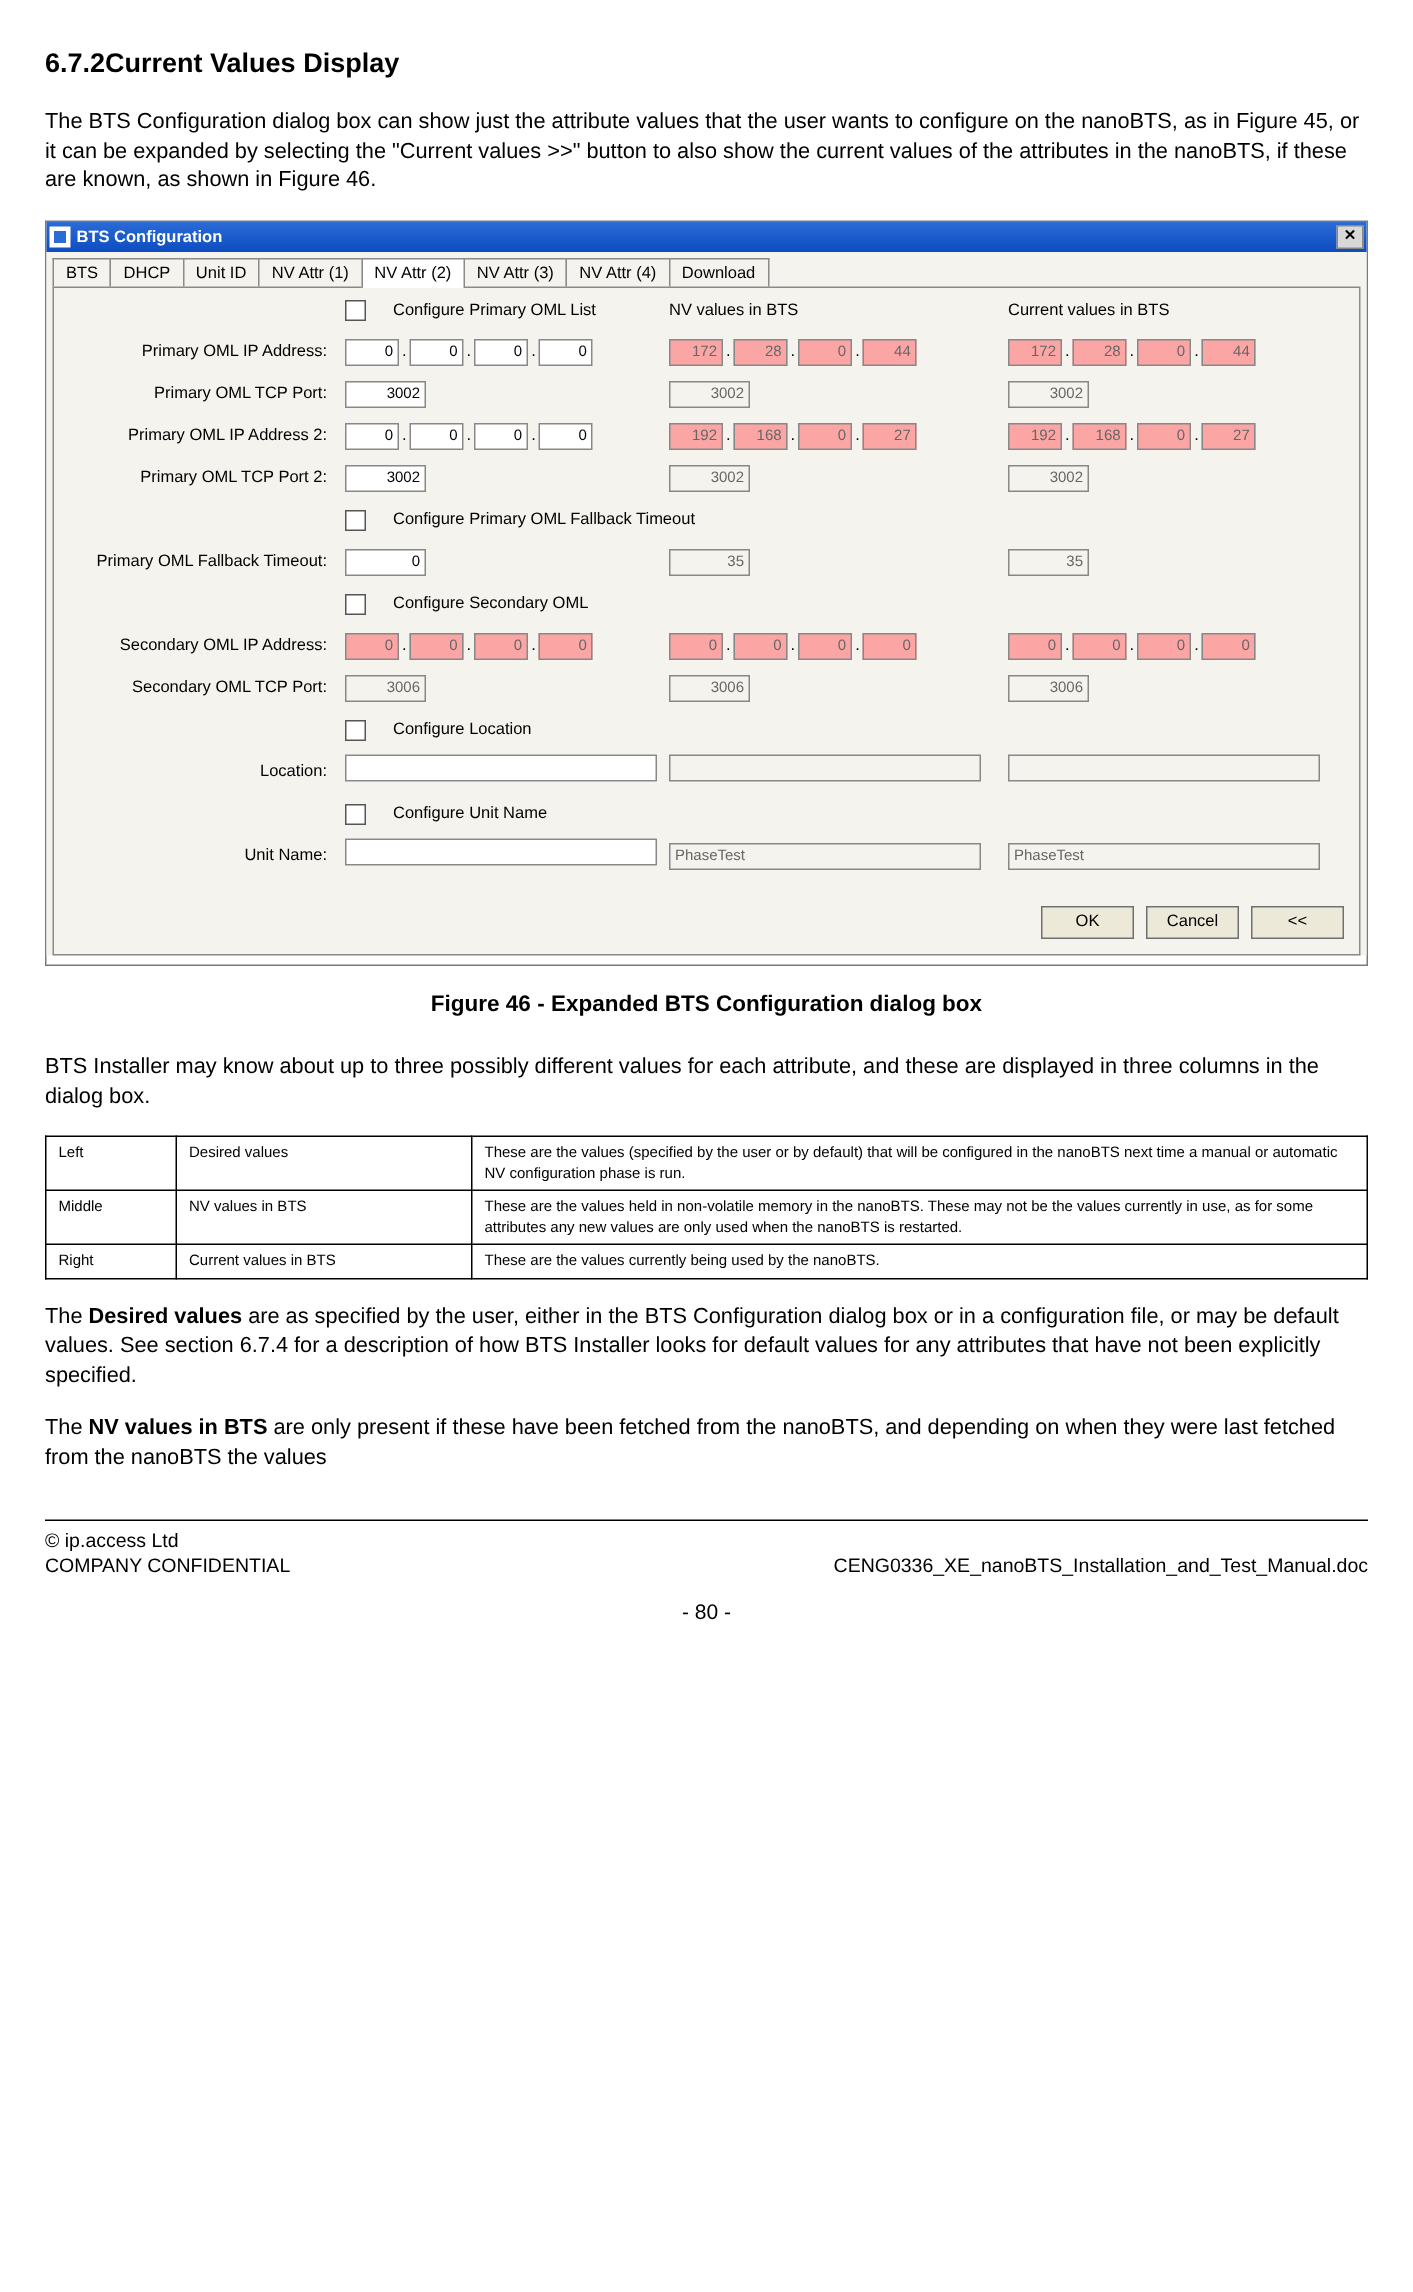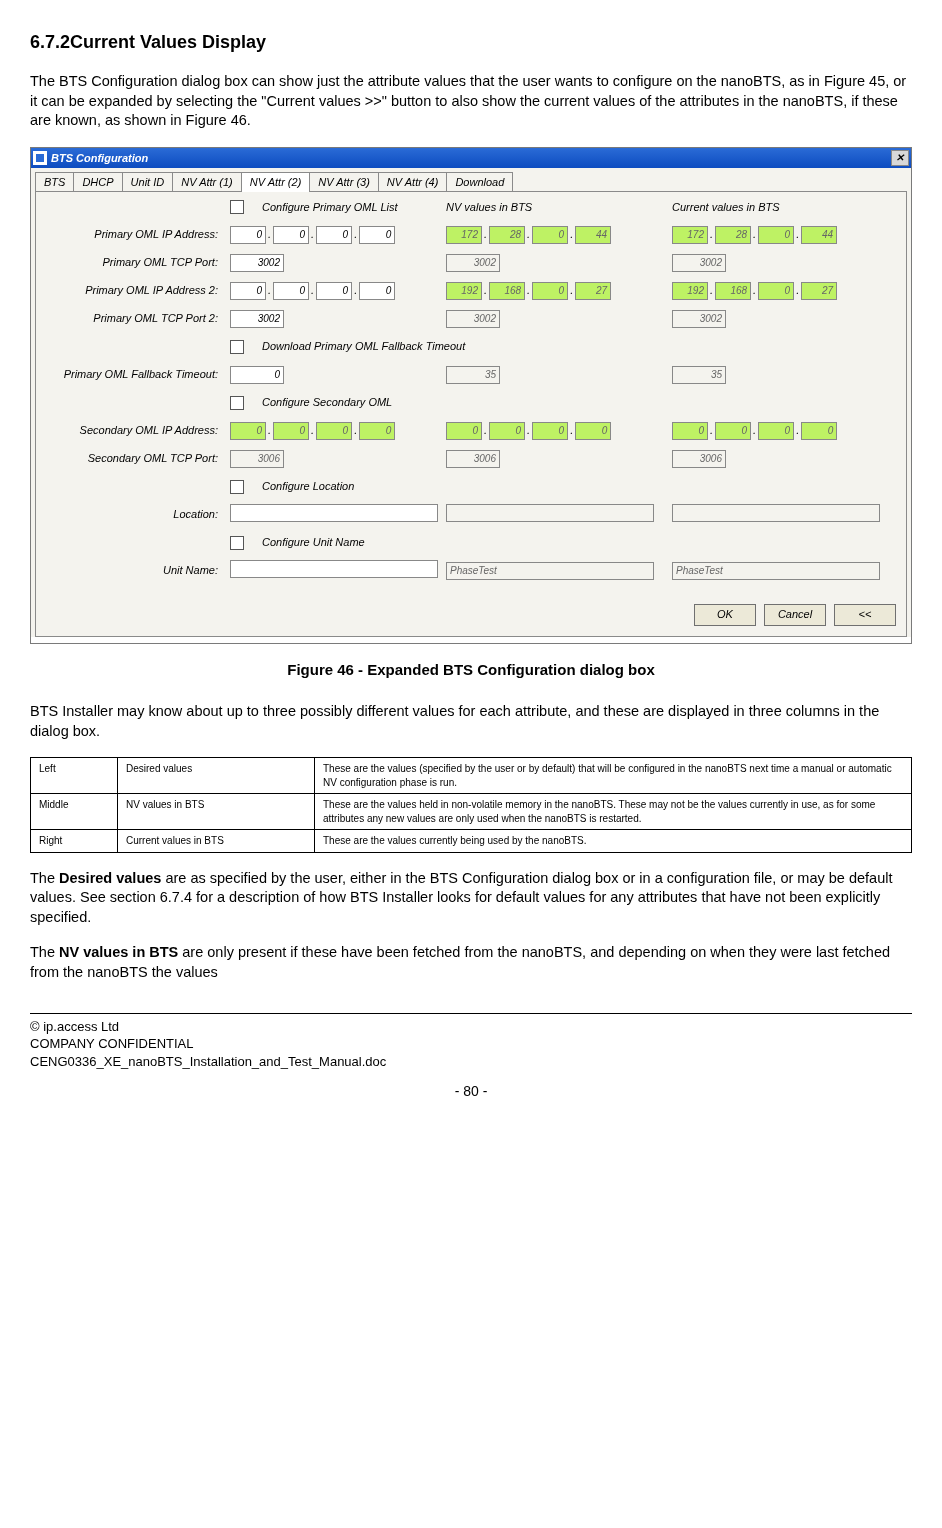--- a/index.html
+++ b/index.html
@@ -19,21 +19,21 @@
   h2.section .num { }
   p.body { margin: 0 0 16px 0; }
   p.body .bold { font-weight: bold; }
   .fig-caption {
     text-align: center;
     font-weight: bold;
     font-size: 15px;
     margin: 8px 0 22px 0;
   }
   
-  .dlg-wrap { border: 1px solid #7a7a7a; margin: 6px 0 16px 0; font-style: italic; }
+  .dlg-wrap { border: 1px solid #7a7a7a; margin: 6px 0 16px 0; }
   .titlebar {
     background: linear-gradient(#2a6bd6, #0d4cc0);
     height: 20px;
     display: flex; align-items: center;
     font-size: 11px; color: #fff; font-weight: bold;
     padding: 0 2px;
   }
   .titlebar .ico {
     width: 14px; height: 14px; background: #fff; margin-right: 4px;
     display: inline-flex; align-items: center; justify-content: center;
@@ -83,21 +83,21 @@
     display: inline-block;
   }
   .ipgroup, .txt {
     display: inline-flex; align-items: center; gap: 2px;
   }
   .ipbox {
     width: 28px; height: 16px; border: 1px solid #888; background: #fff;
     font-size: 10px; display:inline-flex; align-items:center; justify-content:flex-end;
     padding: 0 3px;
   }
-  .ipbox.ro { background: #bef264; color:#666; }
+  .ipbox.ro { background: #fca5a5; color:#666; }
   .dot { font-size: 11px; }
   .port {
     width: 46px; height: 16px; border: 1px solid #888; background: #fff;
     font-size: 10px; display:inline-flex; align-items:center; justify-content:flex-end;
     padding: 0 3px;
   }
   .port.ro { background: #f4f3ee; color:#666; }
   .wide {
     height: 16px; border: 1px solid #888; background: #fff;
     font-size: 10px; display:inline-flex; align-items:center; padding:0 3px;
@@ -120,21 +120,21 @@
   table.desc td {
     border: 1px solid #000; padding: 4px 8px; font-size: 10px; vertical-align: top; margin-top: 20px;
   }
   table.desc td.c1 { width: 70px; }
   table.desc td.c2 { width: 180px; }
   
   .page-footer {
     border-top: 1px solid #000; margin-top: 30px; padding-top: 4px;
     font-size: 13px;
   }
-  .foot-row { display: flex; justify-content: space-between; flex-direction: column; }
+  .foot-row { display: flex; justify-content: space-between; }
   .pagenum { text-align: center; font-size: 14px; margin-top: 12px; }
 </style>
 </head>
 <body>
 
 <h2 class="section">
   <span class="num">6.7.2</span><span>Current Values Display</span>
 </h2>
 
 <p class="body">The BTS Configuration dialog box can show just the attribute values that the user wants to configure on the nanoBTS, as in Figure 45, or it can be expanded by selecting the "Current values &gt;&gt;" button to also show the current values of the attributes in the nanoBTS, if these are known, as shown in Figure 46.</p>
@@ -246,21 +246,21 @@
         <div class="lbl">Primary OML TCP Port 2:</div>
         <div><span class="port">3002</span></div>
         <div><span class="port ro">3002</span></div>
         <div><span class="port ro">3002</span></div>
       </div>
 
       <div class="row">
         <div></div>
         <div class="checklbl" style="grid-column:2/5">
           <span class="chk"></span>
-          <span>Download Primary OML Fallback Timeout</span>
+          <span>Configure Primary OML Fallback Timeout</span>
         </div>
       </div>
 
       <div class="row">
         <div class="lbl">Primary OML Fallback Timeout:</div>
         <div><span class="port">0</span></div>
         <div><span class="port ro">35</span></div>
         <div><span class="port ro">35</span></div>
       </div>
 

